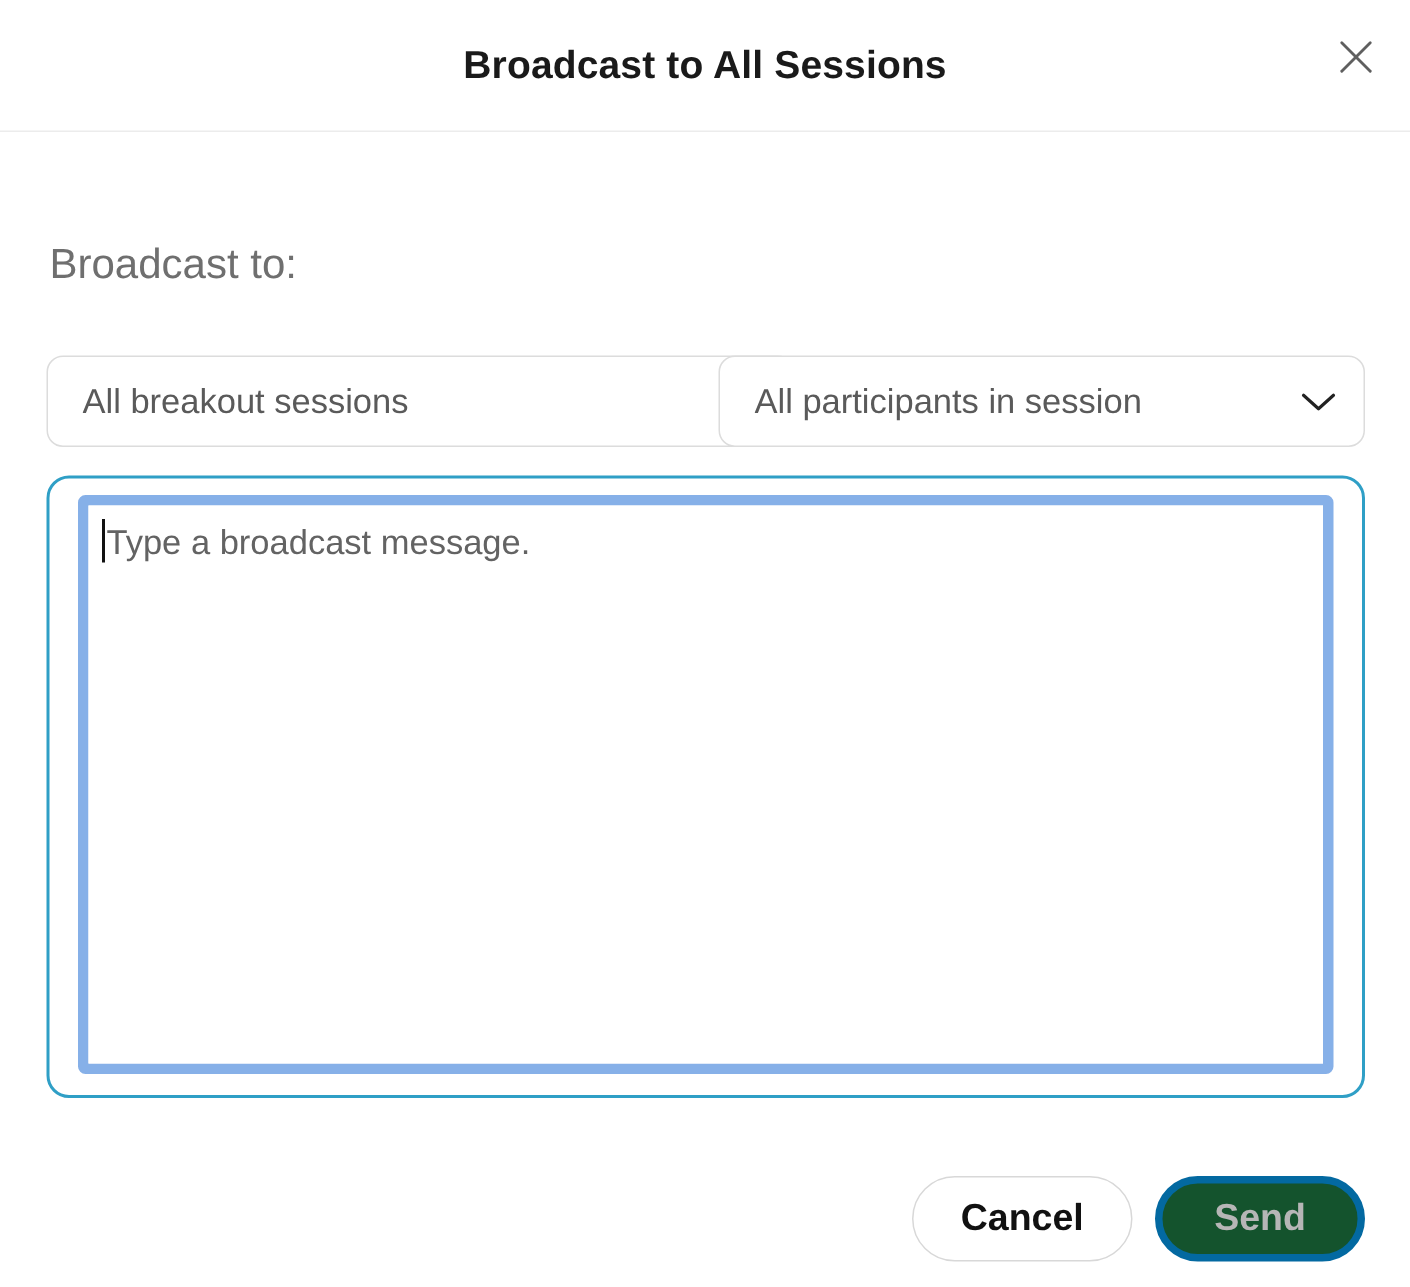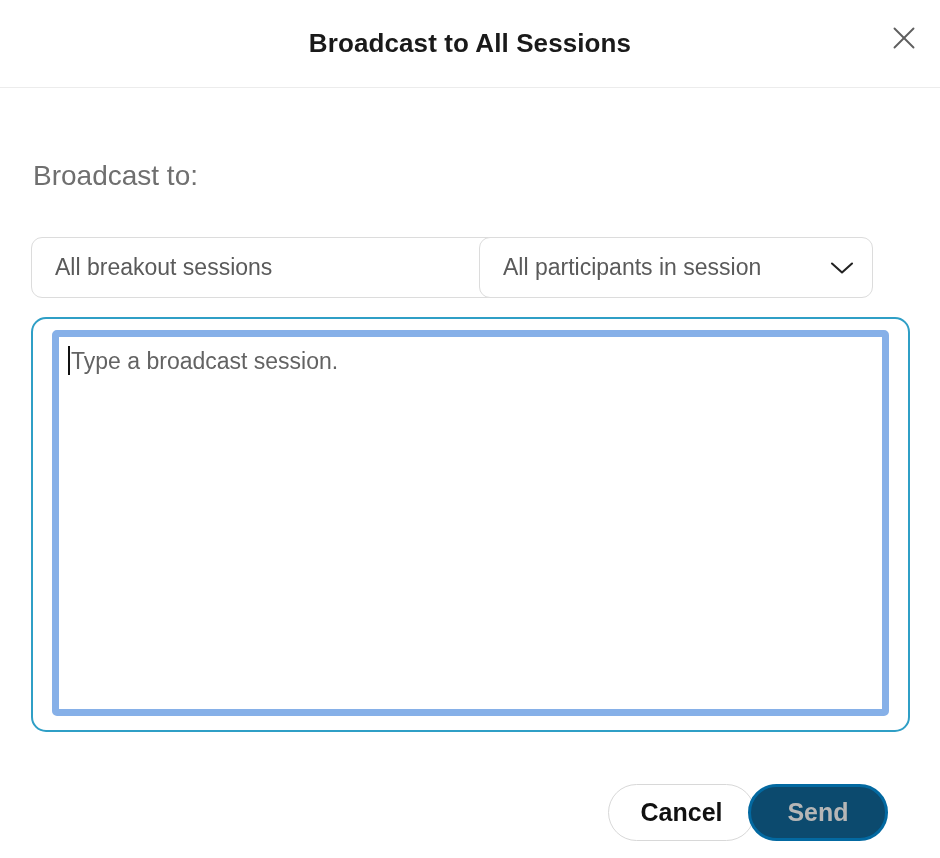--- a/index.html
+++ b/index.html
@@ -82,21 +82,21 @@
     position: absolute;
     top: 0;
     height: 61px;
     background: #ffffff;
     border: 1px solid #dcdcdc;
     border-radius: 11px;
     box-sizing: border-box;
     cursor: pointer;
   }
   .select-box.first  { left: 0px;   width: 499px; }
-  .select-box.second { left: 448px; width: 394px; }
+  .select-box.second { left: 448px; width: 431px; }
 
   .select-value {
     position: absolute;
     left: 23px;
     top: 0;
     height: 59px;
     line-height: 59px;
     font-size: 23px;
     color: #5a5a5a;
     white-space: nowrap;
@@ -189,24 +189,24 @@
   }
   .btn-cancel {
     left: 608px;
     width: 147px;
     background: #ffffff;
     border: 1px solid #d8d8d8;
     color: #111111;
     cursor: pointer;
   }
   .btn-send {
-    left: 748px;
+    left: 770px;
     width: 140px;
-    background: #0c4a6e;
-    border: 3px solid #0369a1;
+    background: #14532d;
+    border: 5px solid #0369a1;
     color: #b6b6b6;
     cursor: default;
   }
 </style>
 </head>
 <body>
 
 <div class="dialog">
 
   <div class="dialog-header">
@@ -243,21 +243,21 @@
       </div>
     </div>
 
   </div>
 
   <div class="message-wrap">
     <div class="message-ring">
       <div class="message-input">
         <div class="placeholder-line">
           <div class="caret"></div>
-          <div class="placeholder-text">Type a broadcast session.</div>
+          <div class="placeholder-text">Type a broadcast message.</div>
         </div>
       </div>
     </div>
   </div>
 
   <div class="footer">
     <div class="btn btn-cancel">Cancel</div>
     <div class="btn btn-send">Send</div>
   </div>
 

